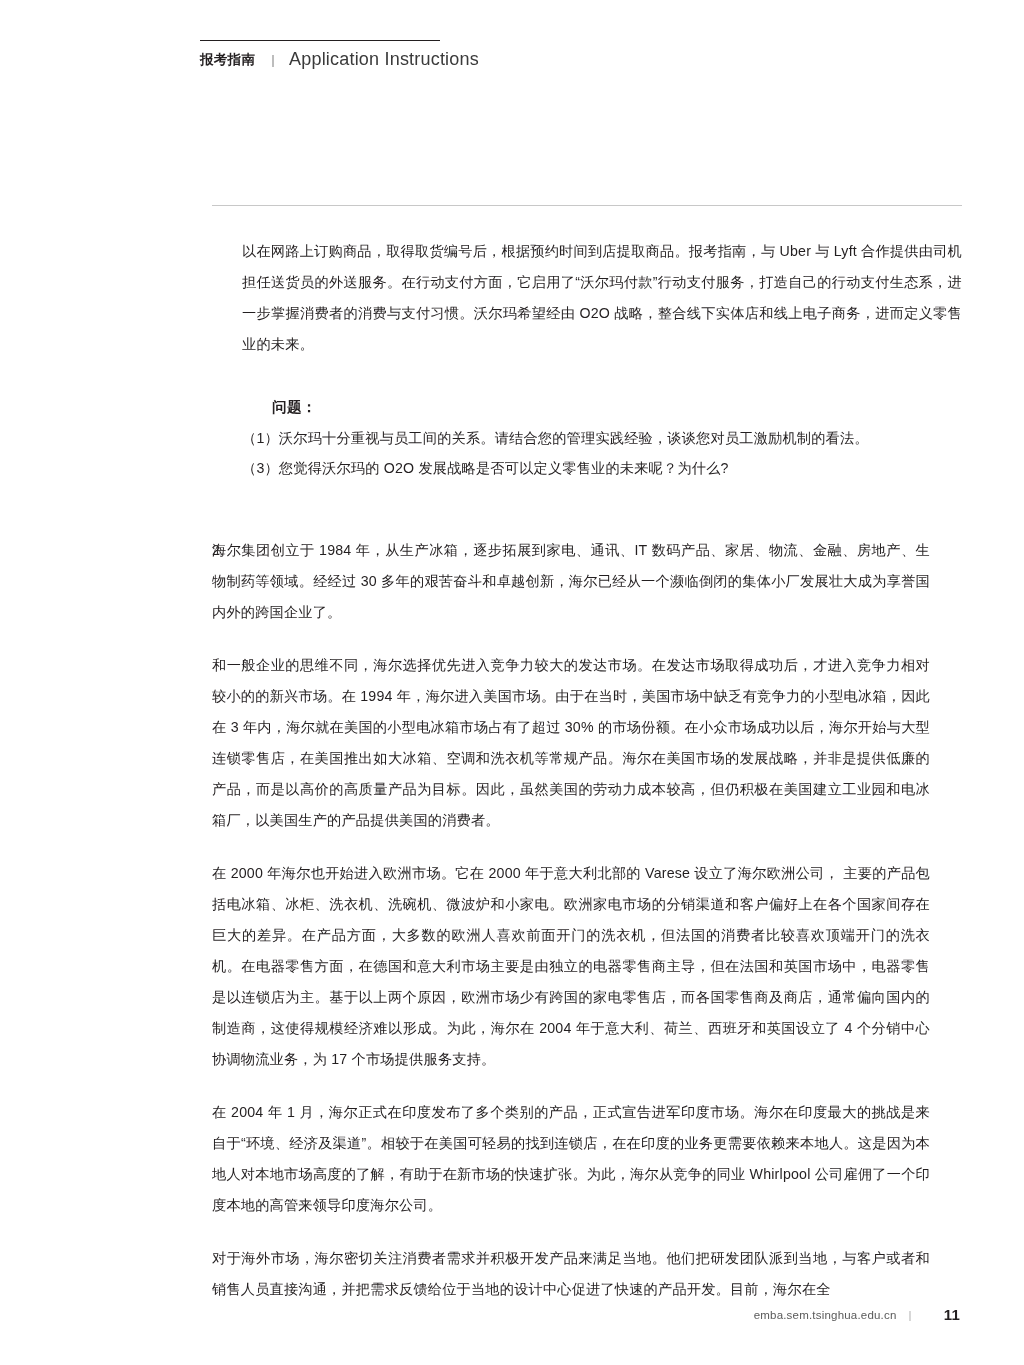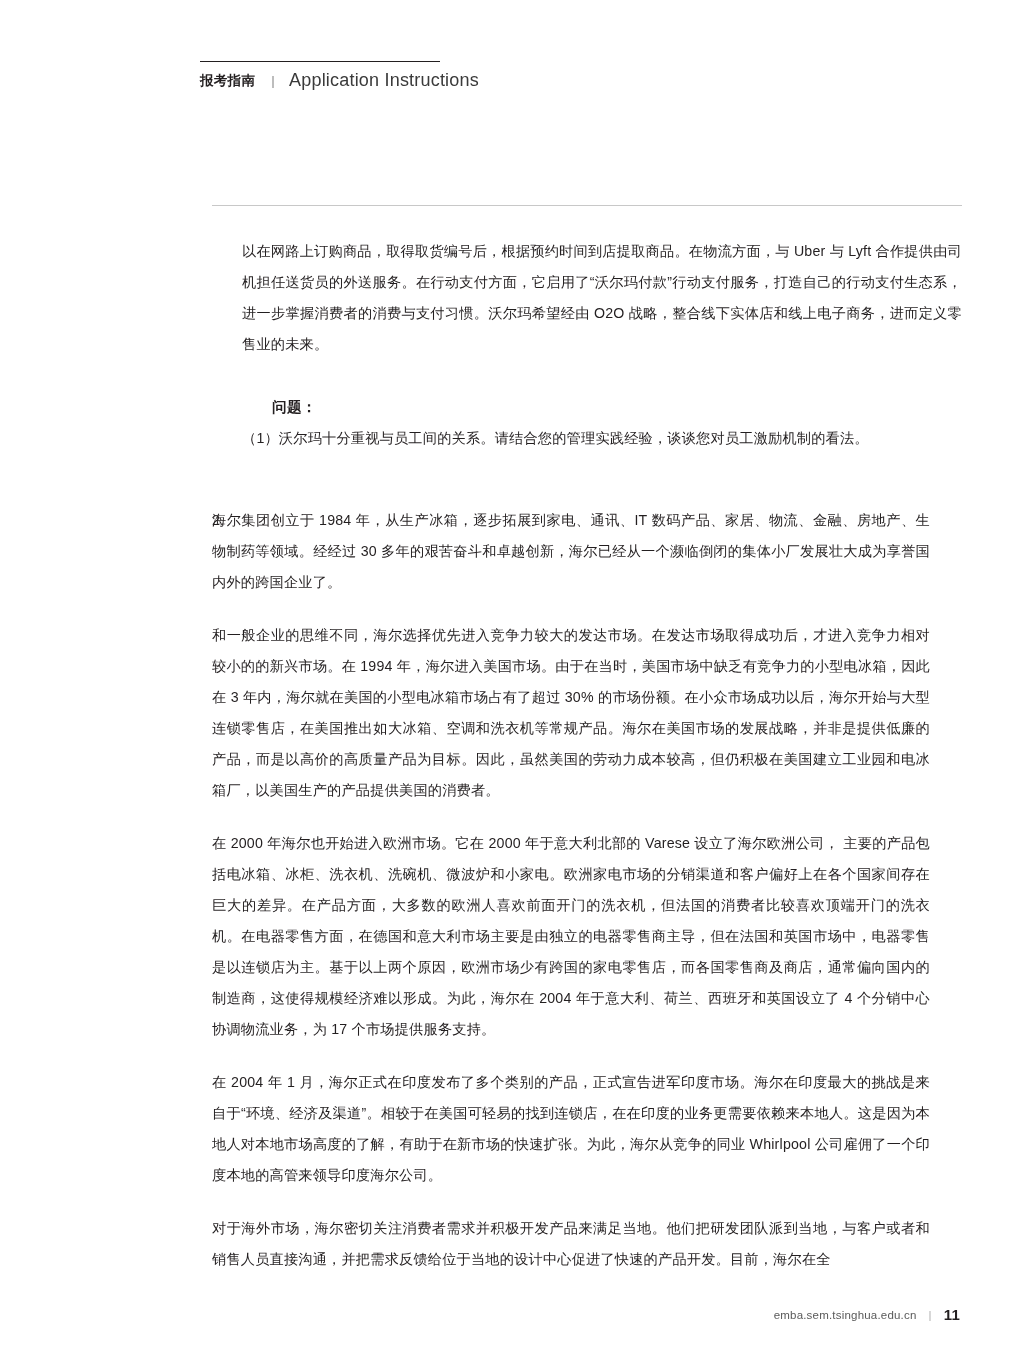--- a/index.html
+++ b/index.html
@@ -22,21 +22,20 @@
     height: 1365px;
     overflow: hidden;
   }
 
   
   .header {
     position: absolute;
     left: 200px;
     top: 40px;
     width: 250px;
-    margin-top: 21px;
   }
   .header-rule {
     border-top: 1px solid #231f20;
     width: 240px;
     margin-bottom: 8px;
   }
   .header-line {
     display: flex;
     align-items: center;
     font-size: 13.5px;
@@ -134,46 +133,48 @@
     text-align: right;
   }
   .footer-sep {
     color: #b0b0b0;
     margin: 0 12px;
   }
   .footer-page {
     font-size: 15px;
     font-weight: bold;
     color: #231f20;
+    margin-left: 20px;
   }
 </style>
 </head>
 <body>
 
 <div class="page">
 
   <div class="header">
     <div class="header-rule"></div>
     <div class="header-line">
       <span class="header-cn">报考指南</span>
       <span class="header-sep">|</span>
       <span class="header-en">Application Instructions</span>
     </div>
   </div>
 
   <div class="content">
     <div class="top-rule"></div>
 
     <div class="indent-block">
-      <p class="para">以在网路上订购商品，取得取货编号后，根据预约时间到店提取商品。在物流方面，与 Uber 与 Lyft 合作提供由司机担任送货员的外送服务。在行动支付方面，它启用了“沃尔玛付款”行动支付服务，打造自己的行动支付生态系，进一步掌握消费者的消费与支付习惯。沃尔玛希望经由 O2O 战略，整合线下实体店和线上电子商务，进而定义零售业的未来。</p>
+      <p class="para">以在网路上订购商品，取得取货编号后，根据预约时间到店提取商品。报考指南，与 Uber 与 Lyft 合作提供由司机担任送货员的外送服务。在行动支付方面，它启用了“沃尔玛付款”行动支付服务，打造自己的行动支付生态系，进一步掌握消费者的消费与支付习惯。沃尔玛希望经由 O2O 战略，整合线下实体店和线上电子商务，进而定义零售业的未来。</p>
     </div>
 
     <div class="indent-block">
       <div class="q-title">问题：</div>
       <p class="q-item">（1）沃尔玛十分重视与员工间的关系。请结合您的管理实践经验，谈谈您对员工激励机制的看法。</p>
+      <p class="q-item">（3）您觉得沃尔玛的 O2O 发展战略是否可以定义零售业的未来呢？为什么?</p>
     </div>
 
     <div class="numbered">
       <div class="num-label">2.</div>
       <div class="num-body">
         <p class="para">海尔集团创立于 1984 年，从生产冰箱，逐步拓展到家电、通讯、IT 数码产品、家居、物流、金融、房地产、生物制药等领域。经经过 30 多年的艰苦奋斗和卓越创新，海尔已经从一个濒临倒闭的集体小厂发展壮大成为享誉国内外的跨国企业了。</p>
         <p class="para">和一般企业的思维不同，海尔选择优先进入竞争力较大的发达市场。在发达市场取得成功后，才进入竞争力相对较小的的新兴市场。在 1994 年，海尔进入美国市场。由于在当时，美国市场中缺乏有竞争力的小型电冰箱，因此在 3 年内，海尔就在美国的小型电冰箱市场占有了超过 30% 的市场份额。在小众市场成功以后，海尔开始与大型连锁零售店，在美国推出如大冰箱、空调和洗衣机等常规产品。海尔在美国市场的发展战略，并非是提供低廉的产品，而是以高价的高质量产品为目标。因此，虽然美国的劳动力成本较高，但仍积极在美国建立工业园和电冰箱厂，以美国生产的产品提供美国的消费者。</p>
         <p class="para">在 2000 年海尔也开始进入欧洲市场。它在 2000 年于意大利北部的 Varese 设立了海尔欧洲公司， 主要的产品包括电冰箱、冰柜、洗衣机、洗碗机、微波炉和小家电。欧洲家电市场的分销渠道和客户偏好上在各个国家间存在巨大的差异。在产品方面，大多数的欧洲人喜欢前面开门的洗衣机，但法国的消费者比较喜欢顶端开门的洗衣机。在电器零售方面，在德国和意大利市场主要是由独立的电器零售商主导，但在法国和英国市场中，电器零售是以连锁店为主。基于以上两个原因，欧洲市场少有跨国的家电零售店，而各国零售商及商店，通常偏向国内的制造商，这使得规模经济难以形成。为此，海尔在 2004 年于意大利、荷兰、西班牙和英国设立了 4 个分销中心协调物流业务，为 17 个市场提供服务支持。</p>
         <p class="para">在 2004 年 1 月，海尔正式在印度发布了多个类别的产品，正式宣告进军印度市场。海尔在印度最大的挑战是来自于“环境、经济及渠道”。相较于在美国可轻易的找到连锁店，在在印度的业务更需要依赖来本地人。这是因为本地人对本地市场高度的了解，有助于在新市场的快速扩张。为此，海尔从竞争的同业 Whirlpool 公司雇佣了一个印度本地的高管来领导印度海尔公司。</p>
         <p class="para">对于海外市场，海尔密切关注消费者需求并积极开发产品来满足当地。他们把研发团队派到当地，与客户或者和销售人员直接沟通，并把需求反馈给位于当地的设计中心促进了快速的产品开发。目前，海尔在全</p>

